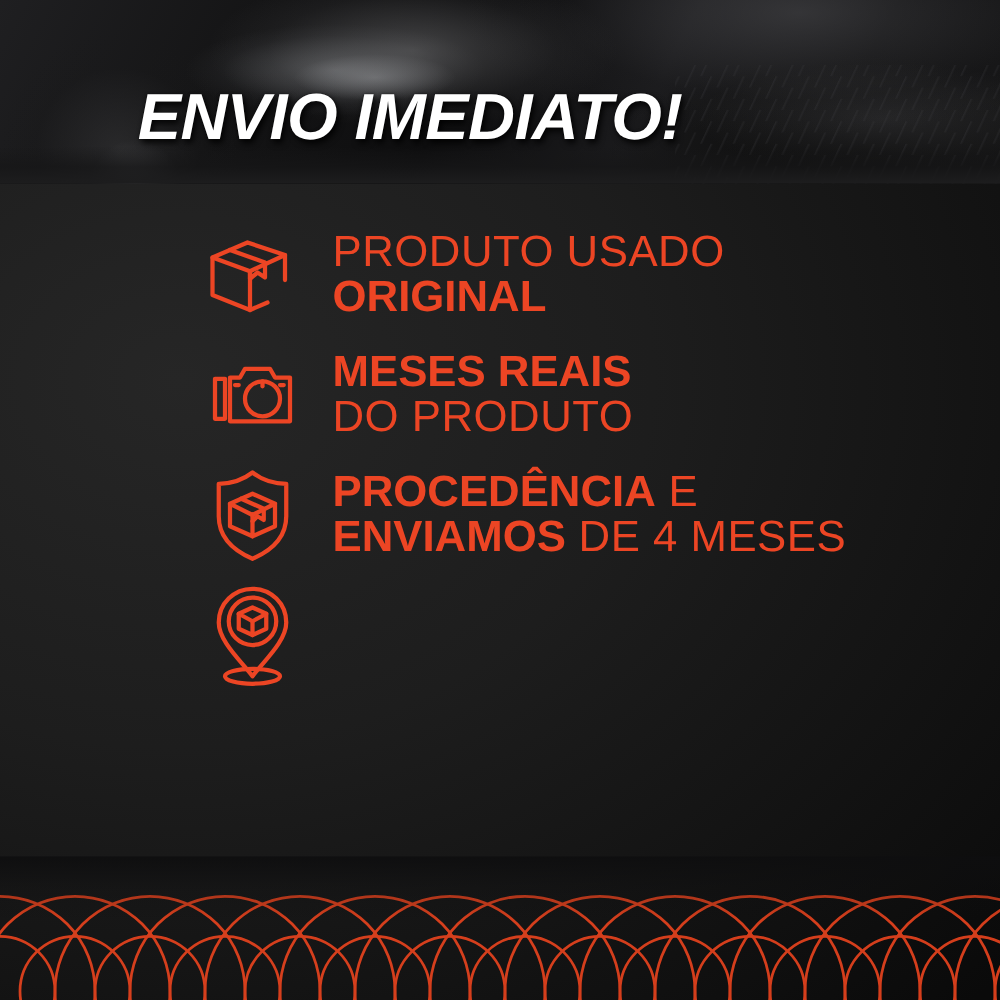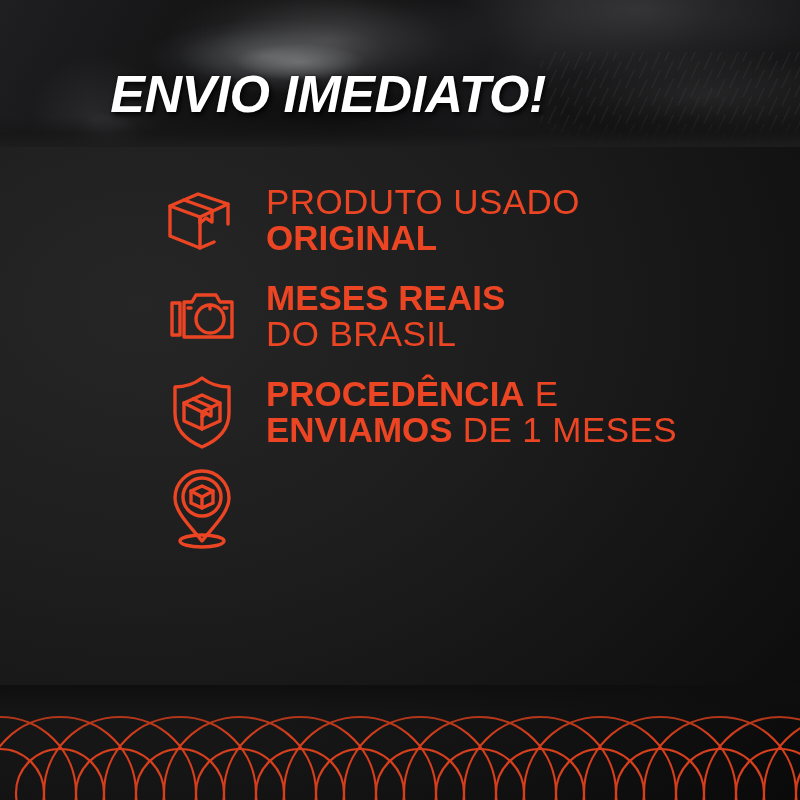--- a/index.html
+++ b/index.html
@@ -153,41 +153,41 @@
           <path d="M24 23 L27 23"></path>
           <path d="M60 23 L63 23"></path>
           <path d="M46 20 L46 24"></path>
         </svg>
       </div>
       <div class="feat-text">
         <div class="t-line">
           <span class="w-bold">MESES REAIS</span>
         </div>
         <div class="t-line">
-          <span class="w-light">DO BRASIL</span>
+          <span class="w-light">DO PRODUTO</span>
         </div>
       </div>
     </div>
 
     <div class="feature">
       <div class="feat-icon">
         <svg width="72" height="78" viewBox="0 0 72 78" fill="none" stroke="#EC4524" stroke-width="3.4" stroke-linecap="round" stroke-linejoin="round">
           <path d="M36 5 C27 12 17 14 9 14 L9 40 C9 58 22 68 36 74 C50 68 63 58 63 40 L63 14 C55 14 45 12 36 5 Z"></path>
           <path d="M18 30 L36 22 L54 30 L36 39 Z"></path>
           <path d="M18 30 L18 48 L36 56 L36 39"></path>
           <path d="M54 30 L54 48 L36 56"></path>
           <path d="M27 26 L45 34 L45 43 L40 40 L36 44"></path>
         </svg>
       </div>
       <div class="feat-text">
         <div class="t-line">
           <span class="w-bold">PROCEDÊNCIA</span><span class="w-light"> E</span>
         </div>
         <div class="t-line">
-          <span class="w-bold">ENVIAMOS</span><span class="w-light"> DE 1 MESES</span>
+          <span class="w-bold">ENVIAMOS</span><span class="w-light"> DE 4 MESES</span>
         </div>
       </div>
     </div>
 
 
     <div class="feature">
       <div class="feat-icon">
         <svg width="70" height="82" viewBox="0 0 70 82" fill="none" stroke="#EC4524" stroke-width="3.4" stroke-linecap="round" stroke-linejoin="round">
           <path d="M35 4 C20 4 8 16 8 31 C8 46 26 62 35 74 C44 62 62 46 62 31 C62 16 50 4 35 4 Z"></path>
           <circle cx="35" cy="30" r="19"></circle>

